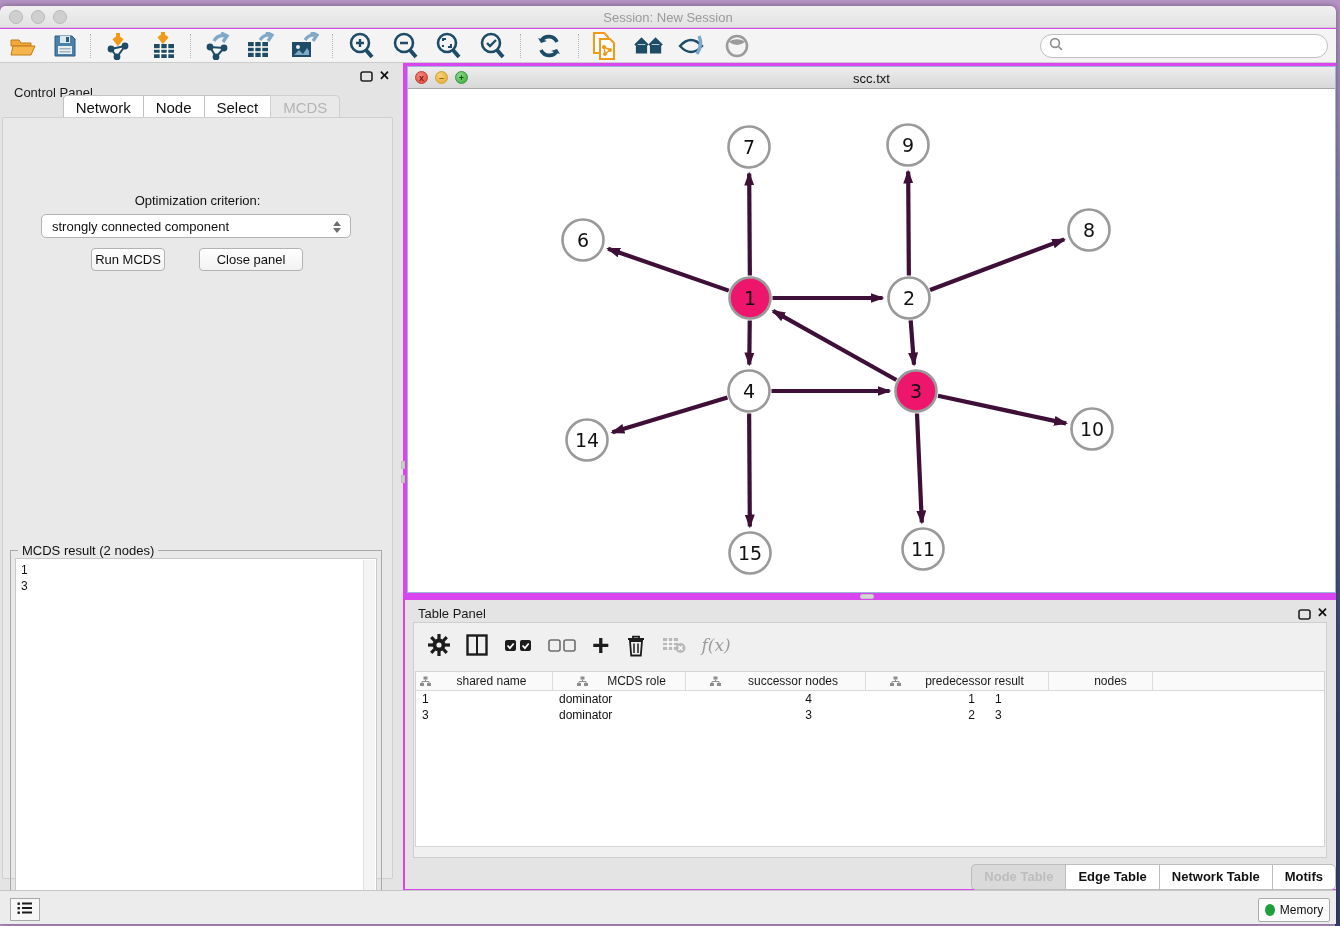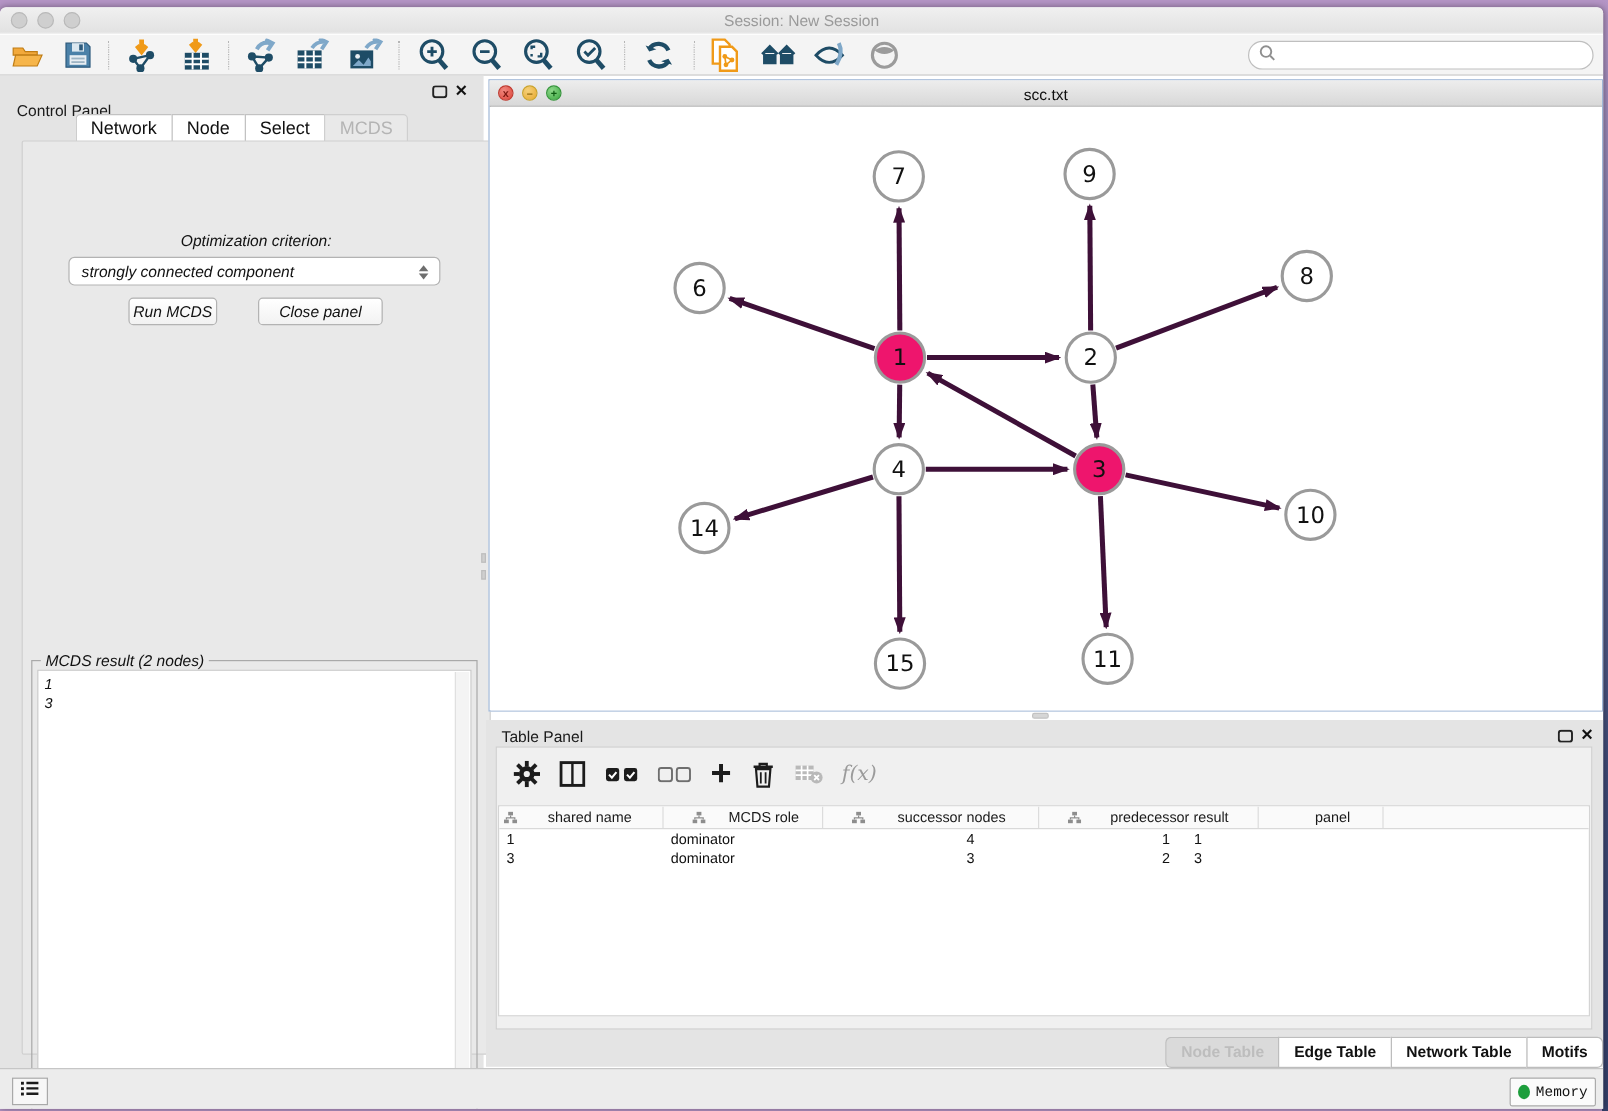--- a/index.html
+++ b/index.html
@@ -1,20 +1,20 @@
 <!DOCTYPE html>
 <html><head>
 <meta charset="utf-8">
 <style>
   * { margin:0; padding:0; box-sizing:border-box; }
   html,body { width:1340px; height:926px; }
   body { font-family:"Liberation Sans", sans-serif; background:#b595c6; position:relative; overflow:hidden; }
   .wallpaper-right { position:absolute; right:0; top:0; width:5px; height:926px;
     background:linear-gradient(180deg,#b595c6 0%,#6f74a0 30%,#3f4a77 70%,#35406b 100%); }
-  .app { position:absolute; left:0; top:6px; width:1336px; height:918px; background:#ffffff;
+  .app { position:absolute; left:0; top:6px; width:1336px; height:918px; background:#d946ef;
     border-radius:5px 5px 0 0; box-shadow:0 0 6px rgba(0,0,0,.4); overflow:hidden; }
 
   
   .titlebar { position:absolute; left:0; top:0; width:1336px; height:22px;
     background:linear-gradient(#f0f0f0,#e2e2e2); border-bottom:1px solid #c9c9c9; border-radius:5px 5px 0 0; }
   .tl-dot { position:absolute; top:4px; width:14px; height:14px; border-radius:50%;
     background:#cfcfcf; border:1px solid #b9b9b9; }
   .win-title { position:absolute; top:4px; left:0; width:100%; text-align:center;
     font-size:13px; color:#9a9a9a; }
 
@@ -31,22 +31,22 @@
   
   .control-panel { position:absolute; left:0; top:57px; width:403px; height:827px; background:#e4e4e4; }
   .cp-header { position:absolute; left:14px; top:22px; font-size:13px; color:#1a1a1a; }
   .panel-float, .panel-close { font-size:12px; color:#222; line-height:12px; }
   .cp-tabs { position:absolute; top:32px; left:0; width:100%; display:flex; justify-content:center; }
   .tab { font-size:15px; padding:3px 12px 4px; background:#ffffff; border:1px solid #c2c2c2;
     border-right:none; color:#111; }
   .tab:first-child { border-radius:4px 0 0 0; }
   .tab:last-child { border-right:1px solid #c2c2c2; border-radius:0 4px 0 0; }
   .tab.active { background:#e9e9e9; color:#b4b4b4; border-color:#cfcfcf; }
-  .cp-body { position:absolute; left:18px; top:54px; width:391px; height:762px;
-    background:#e9e9e9; border:1px solid #cfcfcf; border-radius:2px;font-style:italic; }
+  .cp-body { position:absolute; left:2px; top:54px; width:391px; height:762px;
+    background:#e9e9e9; border:1px solid #cfcfcf; border-radius:2px; }
   .opt-label { position:absolute; top:75px; width:100%; text-align:center; font-size:13px; color:#111; }
   .dropdown { position:absolute; left:38px; top:96px; width:310px; height:24px; background:#fff;
     border:1px solid #b3b3b3; border-radius:5px; display:flex; align-items:center;
     padding-left:10px; font-size:13px; color:#111; }
   .dd-stepper { position:absolute; right:7px; top:3px; width:12px; height:17px; display:flex;
     flex-direction:column; align-items:center; justify-content:center; gap:2px; }
   .dd-stepper i { width:0; height:0; border-left:4px solid transparent; border-right:4px solid transparent; }
   .dd-up { border-bottom:5px solid #6e6e6e; }
   .dd-down { border-top:5px solid #6e6e6e; }
   .cp-btn { position:absolute; top:130px; height:23px; background:linear-gradient(#ffffff,#f2f2f2);
@@ -107,21 +107,21 @@
   .tp-tab:last-child { border-right:1px solid #bdbdbd; border-radius:0 5px 5px 0; }
   .tp-tab.active { background:#dadada; color:#bdbdbd; }
 
   
   .statusbar { position:absolute; left:0; top:884px; width:1336px; height:34px;
     background:#ececec; border-top:1px solid #c6c6c6; }
   .list-btn { position:absolute; left:10px; top:7px; width:30px; height:23px; background:#f7f7f7;
     border:1px solid #a9a9a9; display:flex; align-items:center; justify-content:center; }
   .memory-btn { position:absolute; right:6px; top:7px; width:72px; height:24px; background:#fbfbfb;
     border:1px solid #ababab; border-radius:2px; display:flex; align-items:center;
-    justify-content:center; gap:5px; font-size:12px; color:#111;font-family:Liberation Mono, monospace; }
+    justify-content:center; gap:5px; font-size:12px; color:#111; }
   .mem-dot { width:10px; height:12px; border-radius:50%; background:#1d9e3c; }
   .fx-label { font-family:"DejaVu Serif", serif; font-style:italic; font-size:17px; color:#9b9b9b; }
 </style>
 </head>
 <body>
 
 <div class="wallpaper-right"></div>
 
 <div class="app">
 
@@ -496,21 +496,21 @@
                 <g fill="#8d8d8d">
                   <rect x="3.5" y="0.5" width="4" height="3"></rect>
                   <rect x="0" y="7" width="4" height="3"></rect>
                   <rect x="7" y="7" width="4" height="3"></rect>
                 </g>
                 <path d="M5.5 3.5 v2 M2 7 v-1.5 h7 V7" stroke="#8d8d8d" fill="none"></path>
               </svg>
               <span class="th-label">predecessor result</span>
             </div>
             <div class="th" style="width: 84px;">
-              <span class="th-label">panel</span>
+              <span class="th-label">nodes</span>
             </div>
           </div>
         <div>
             <div class="trow">
               <div class="td" style="width: 137px;">1</div>
               <div class="td" style="width: 113px;">dominator</div>
               <div class="td right" style="width: 160px;">4</div>
               <div class="td right" style="width: 163px;">1</div>
               <div class="td" style="width: 84px;">1</div>
             </div>

